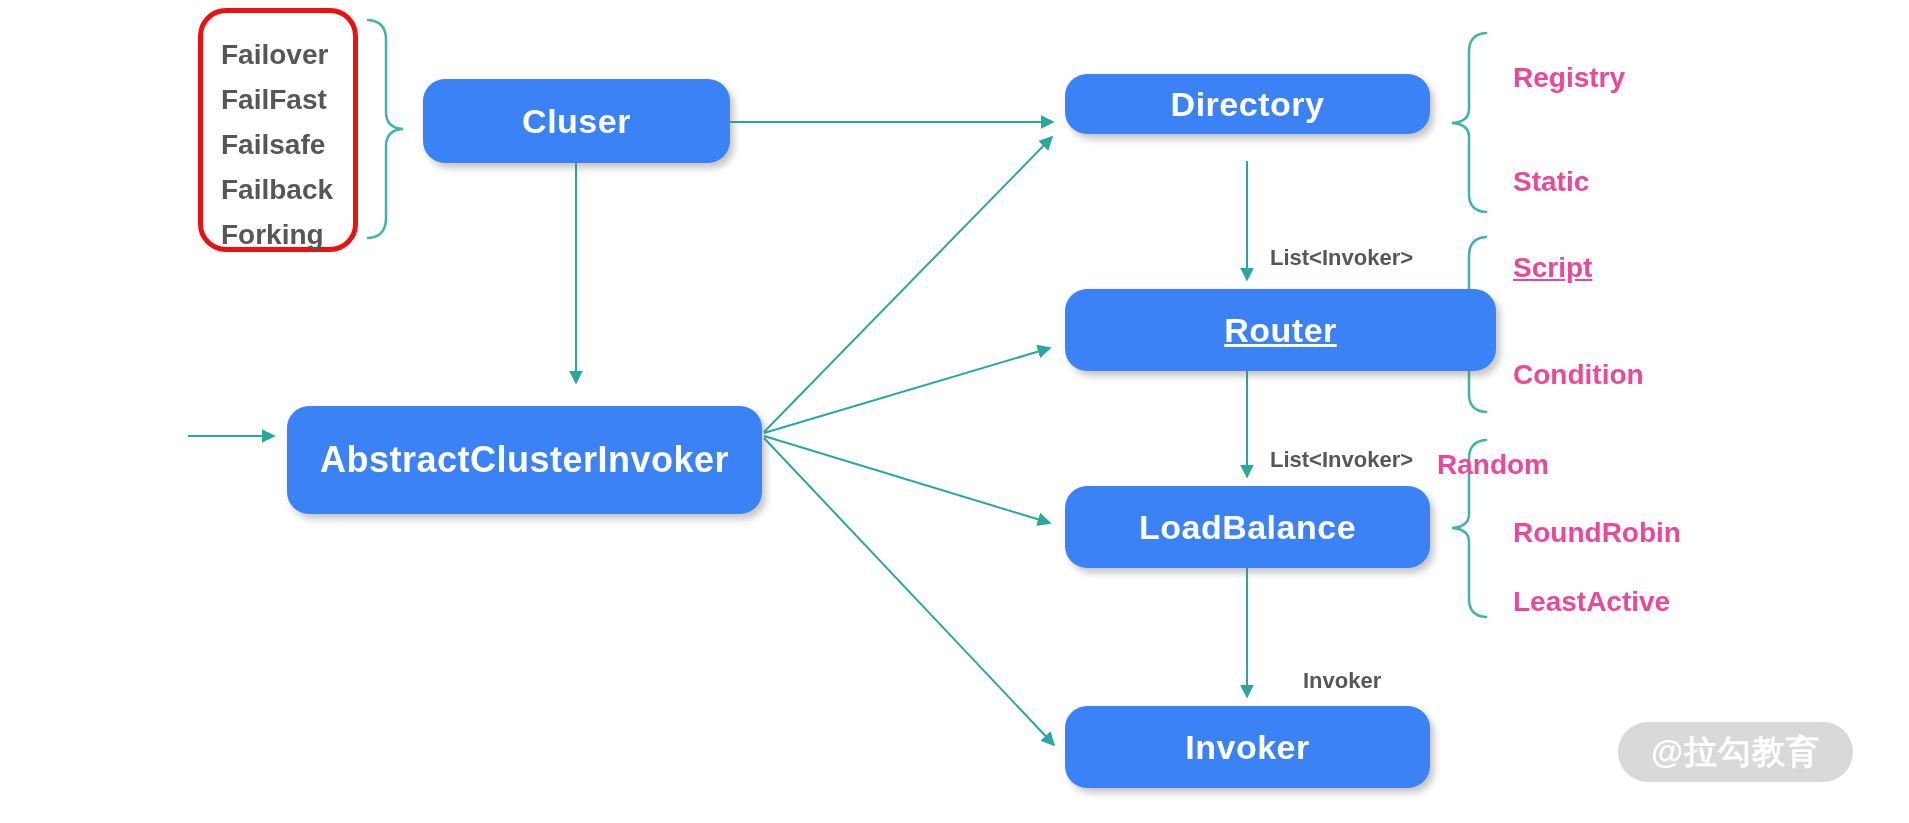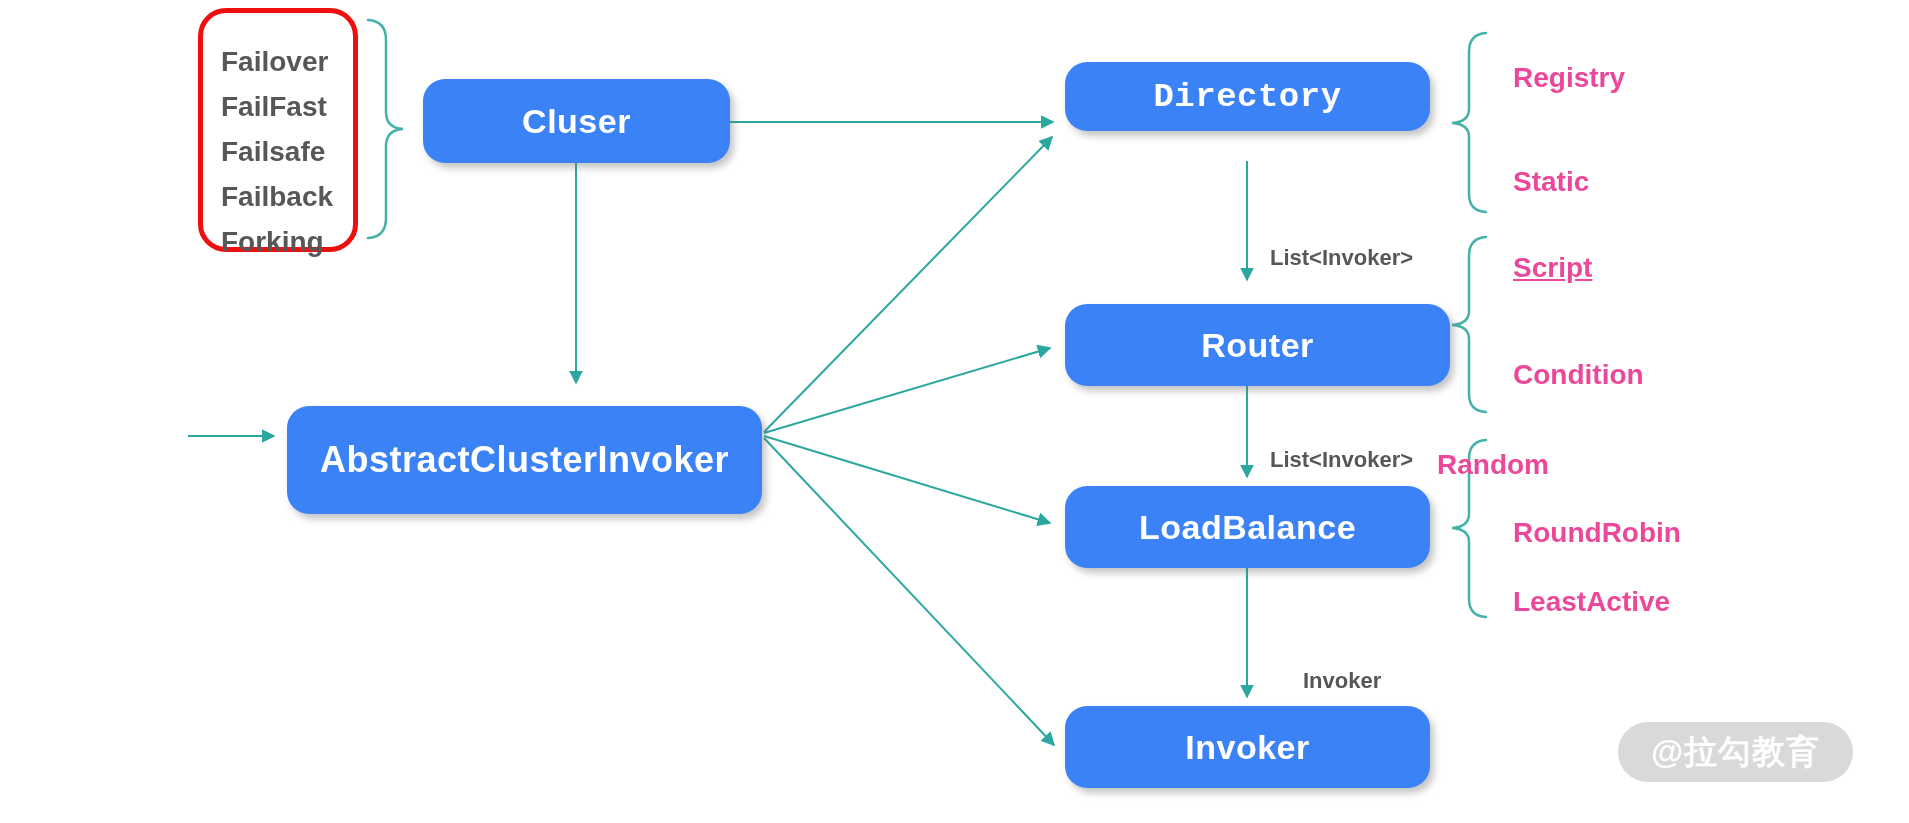--- a/index.html
+++ b/index.html
@@ -22,21 +22,21 @@
     font-size:34px;
     letter-spacing:0.5px;
   }
   .node.aci{font-size:36px;}
   .fault-list{
     position:absolute;
     left:198px;top:8px;width:160px;height:244px;
     border:5px solid #ee0f0f;
     border-radius:28px;
     box-sizing:border-box;
-    padding:26px 0 0 18px;
+    padding:19px 0 0 18px;
     background:#ffffff;
   }
   .fault-list .item{
     display:block;
     line-height:45px;
     font-size:28px;
     font-weight:700;
     color:#565759;
     white-space:nowrap;
   }
@@ -100,23 +100,23 @@
   <div class="fault-list">
     <span class="item">Failover</span>
     <span class="item">FailFast</span>
     <span class="item">Failsafe</span>
     <span class="item">Failback</span>
     <span class="item">Forking</span>
   </div>
 
   <div class="node" style="left:423px;top:79px;width:307px;height:84px;">Cluser</div>
 
-  <div class="node" style="left:1065px;top:62px;width:365px;height:69px;font-family:Liberation Mono, monospace;">Directory</div>
+  <div class="node" style="left:1065px;top:74px;width:365px;height:60px;">Directory</div>
 
-  <div class="node" style="left:1065px;top:304px;width:385px;height:82px;">Router</div>
+  <div class="node" style="left:1065px;top:289px;width:431px;height:82px;text-decoration:underline;">Router</div>
 
   <div class="node aci" style="left:287px;top:406px;width:475px;height:108px;">AbstractClusterInvoker</div>
 
   <div class="node" style="left:1065px;top:486px;width:365px;height:82px;">LoadBalance</div>
 
   <div class="node" style="left:1065px;top:706px;width:365px;height:82px;">Invoker</div>
 
   <div class="edge-label" style="left:1270px;top:245px;">List&lt;Invoker&gt;</div>
   <div class="edge-label" style="left:1270px;top:447px;">List&lt;Invoker&gt;</div>
   <div class="edge-label" style="left:1303px;top:668px;">Invoker</div>

